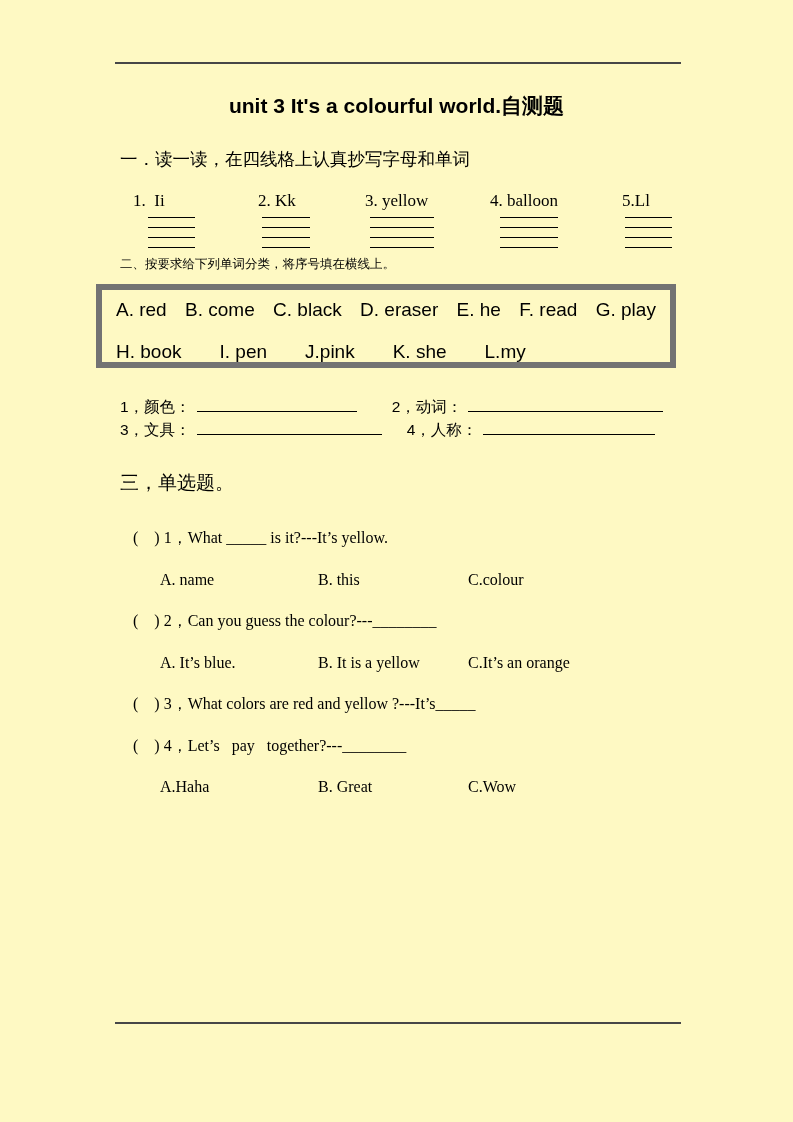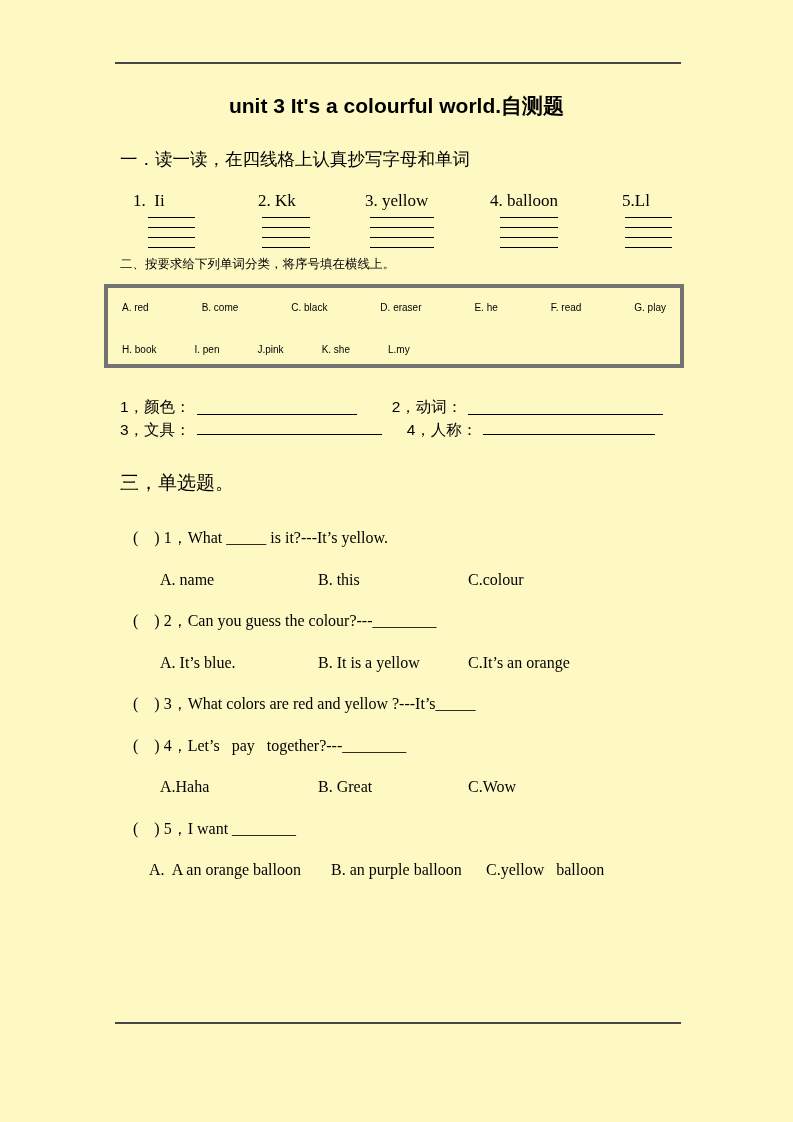--- a/index.html
+++ b/index.html
@@ -55,41 +55,41 @@
     position: absolute;
     top: 256px;
     left: 120px;
     font-size: 12.5px;
     white-space: pre-wrap;
   }
 
   .word-box {
     position: absolute;
     top: 284px;
-    left: 104px;
+    left: 96px;
     width: 580px;
     height: 84px;
-    border: 4px solid #737373;
+    border: 6px solid #737373;
     font-family: "Liberation Sans", sans-serif;
-    font-size: 10px;
+    font-size: 19px;
   }
   .wb-row { display: flex; padding: 0 14px; line-height: 18px; white-space: pre-wrap; }
   .wb-row1 { margin-top: 11px; justify-content: space-between; }
   .wb-row2 { margin-top: 24px; gap: 38px; }
 
   .cat-row {
     position: absolute;
     left: 120px;
     font-family: "Liberation Sans", sans-serif;
     font-size: 15.5px;
     display: flex;
     align-items: baseline;
     white-space: pre-wrap;
   }
-  .cat-row1 { top: 397px; align-items: center; }
+  .cat-row1 { top: 397px; }
   .cat-row2 { top: 420px; }
   .blank {
     display: inline-block;
     border-bottom: 1.5px solid #000000;
     height: 15px;
     margin-left: 6px;
   }
   .cat-gap1 { margin-left: 35px; }
   .cat-gap2 { margin-left: 25px; }
 
@@ -211,26 +211,18 @@
 
     <div class="question">
       <div class="q-prompt">(    ) 4，Let’s   pay   together?---________</div>
       <div class="q-options">
         <span class="opt-a">A.Haha</span>
         <span class="opt-b">B. Great</span>
         <span class="opt-c">C.Wow</span>
       </div>
     </div>
 
-    <div class="question q5">
-      <div class="q-prompt">(    ) 5，I want ________</div>
-      <div class="q-options">
-        <span class="opt-a">A.  A an orange balloon</span>
-        <span class="opt-b">B. an purple balloon</span>
-        <span class="opt-c">C.yellow   balloon</span>
-      </div>
-    </div>
 
   </div>
 
   <div class="rule rule-bottom"></div>
 
 </div>
 
 </body></html>

